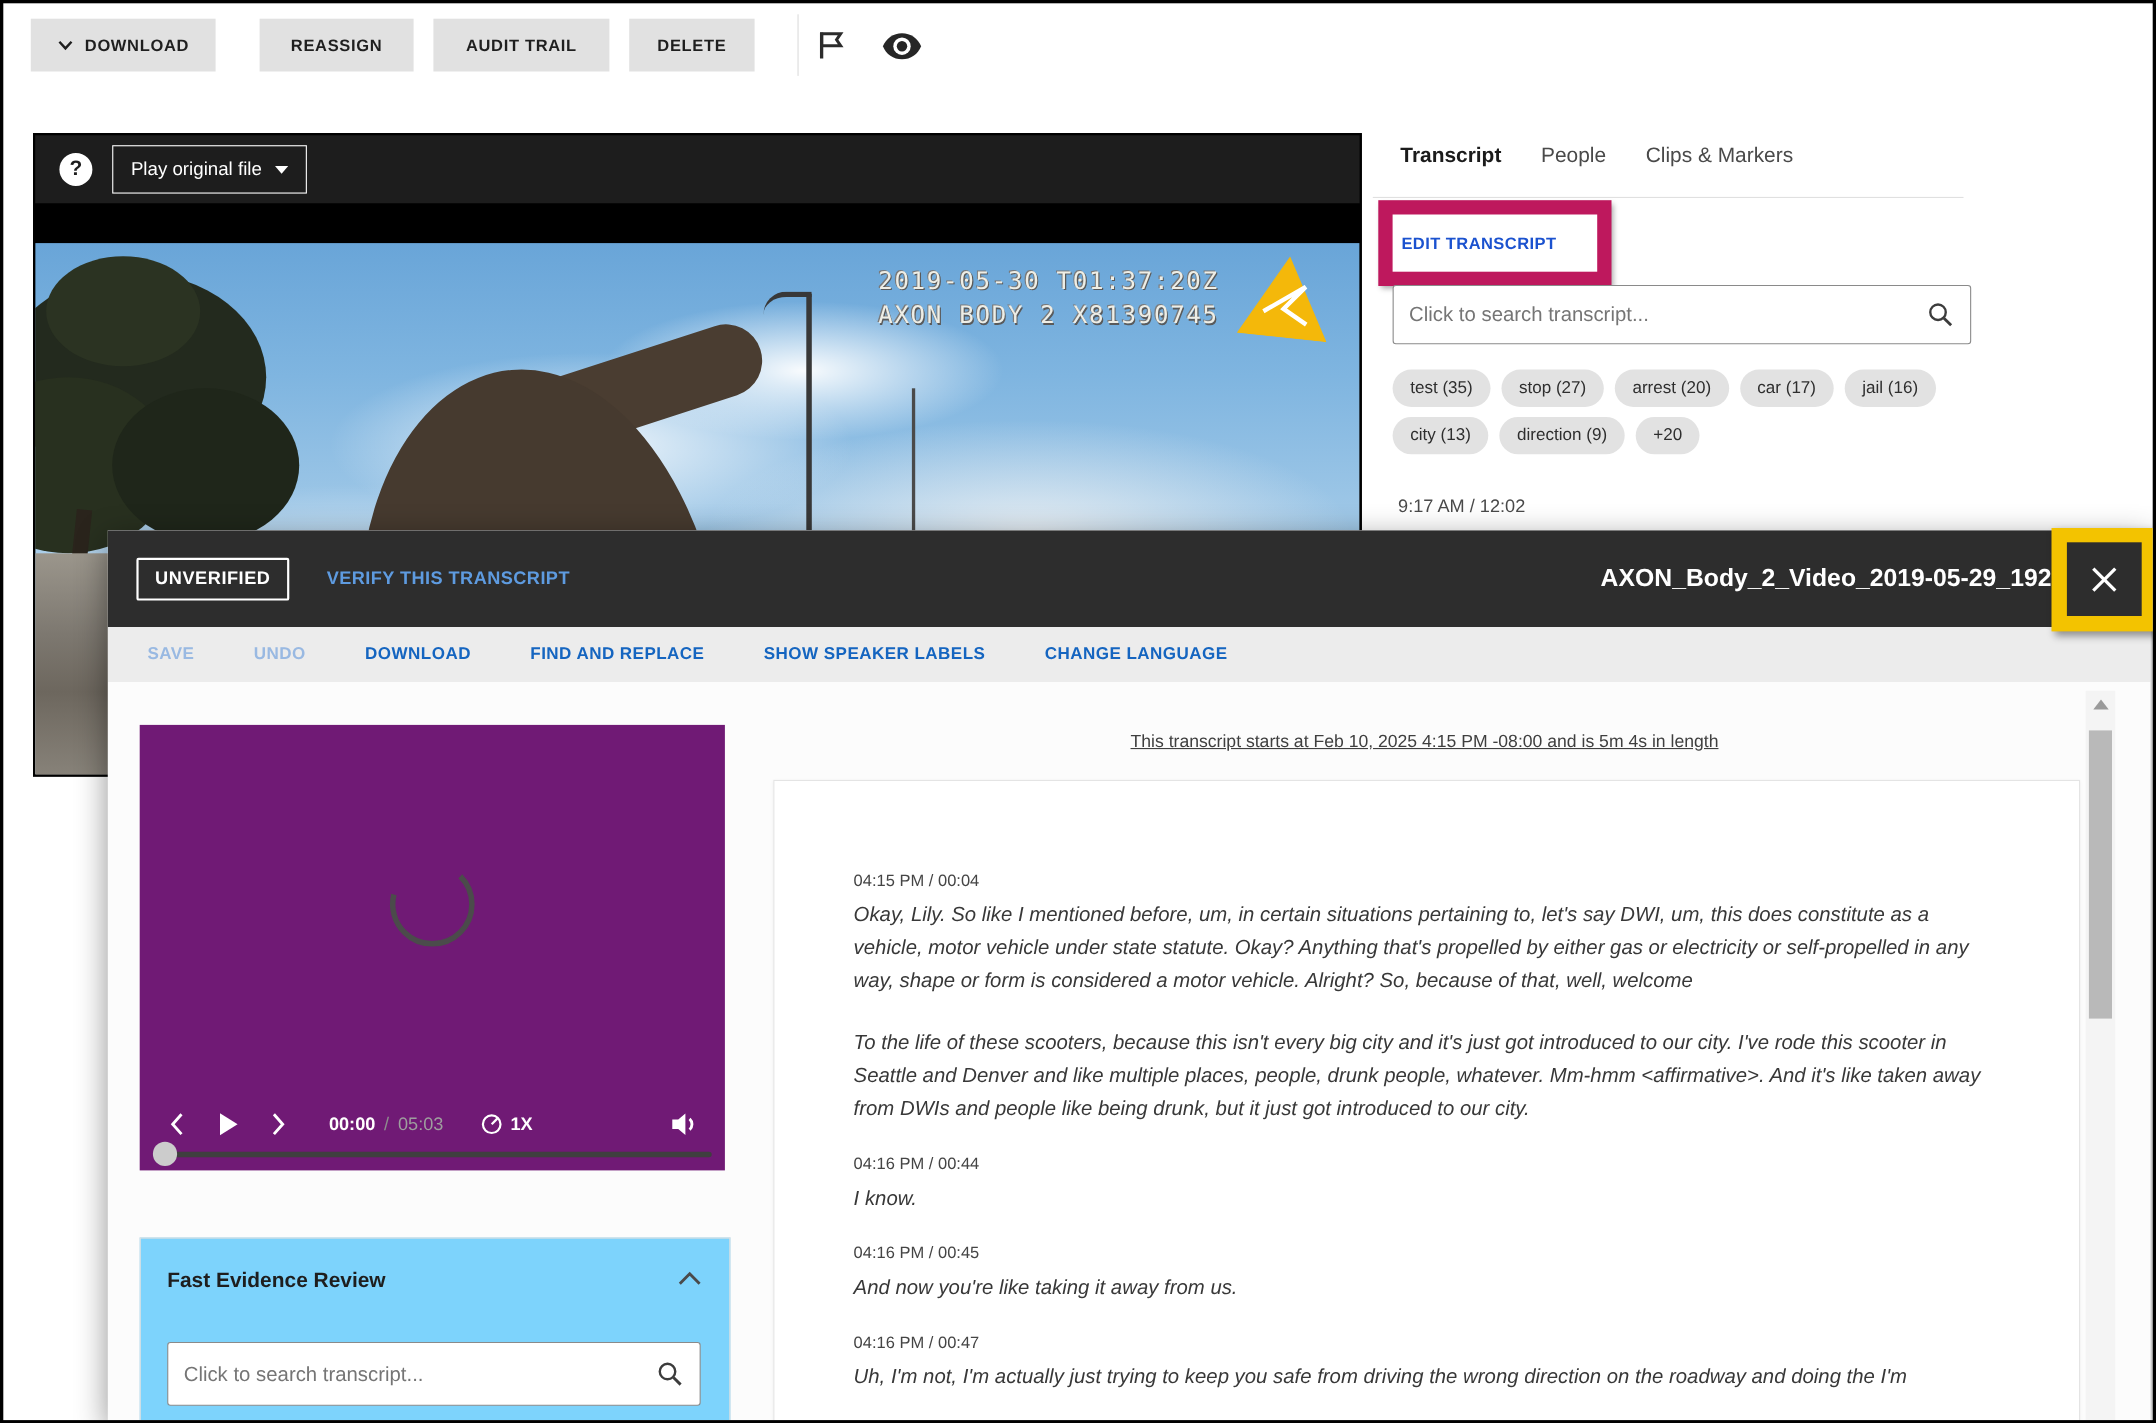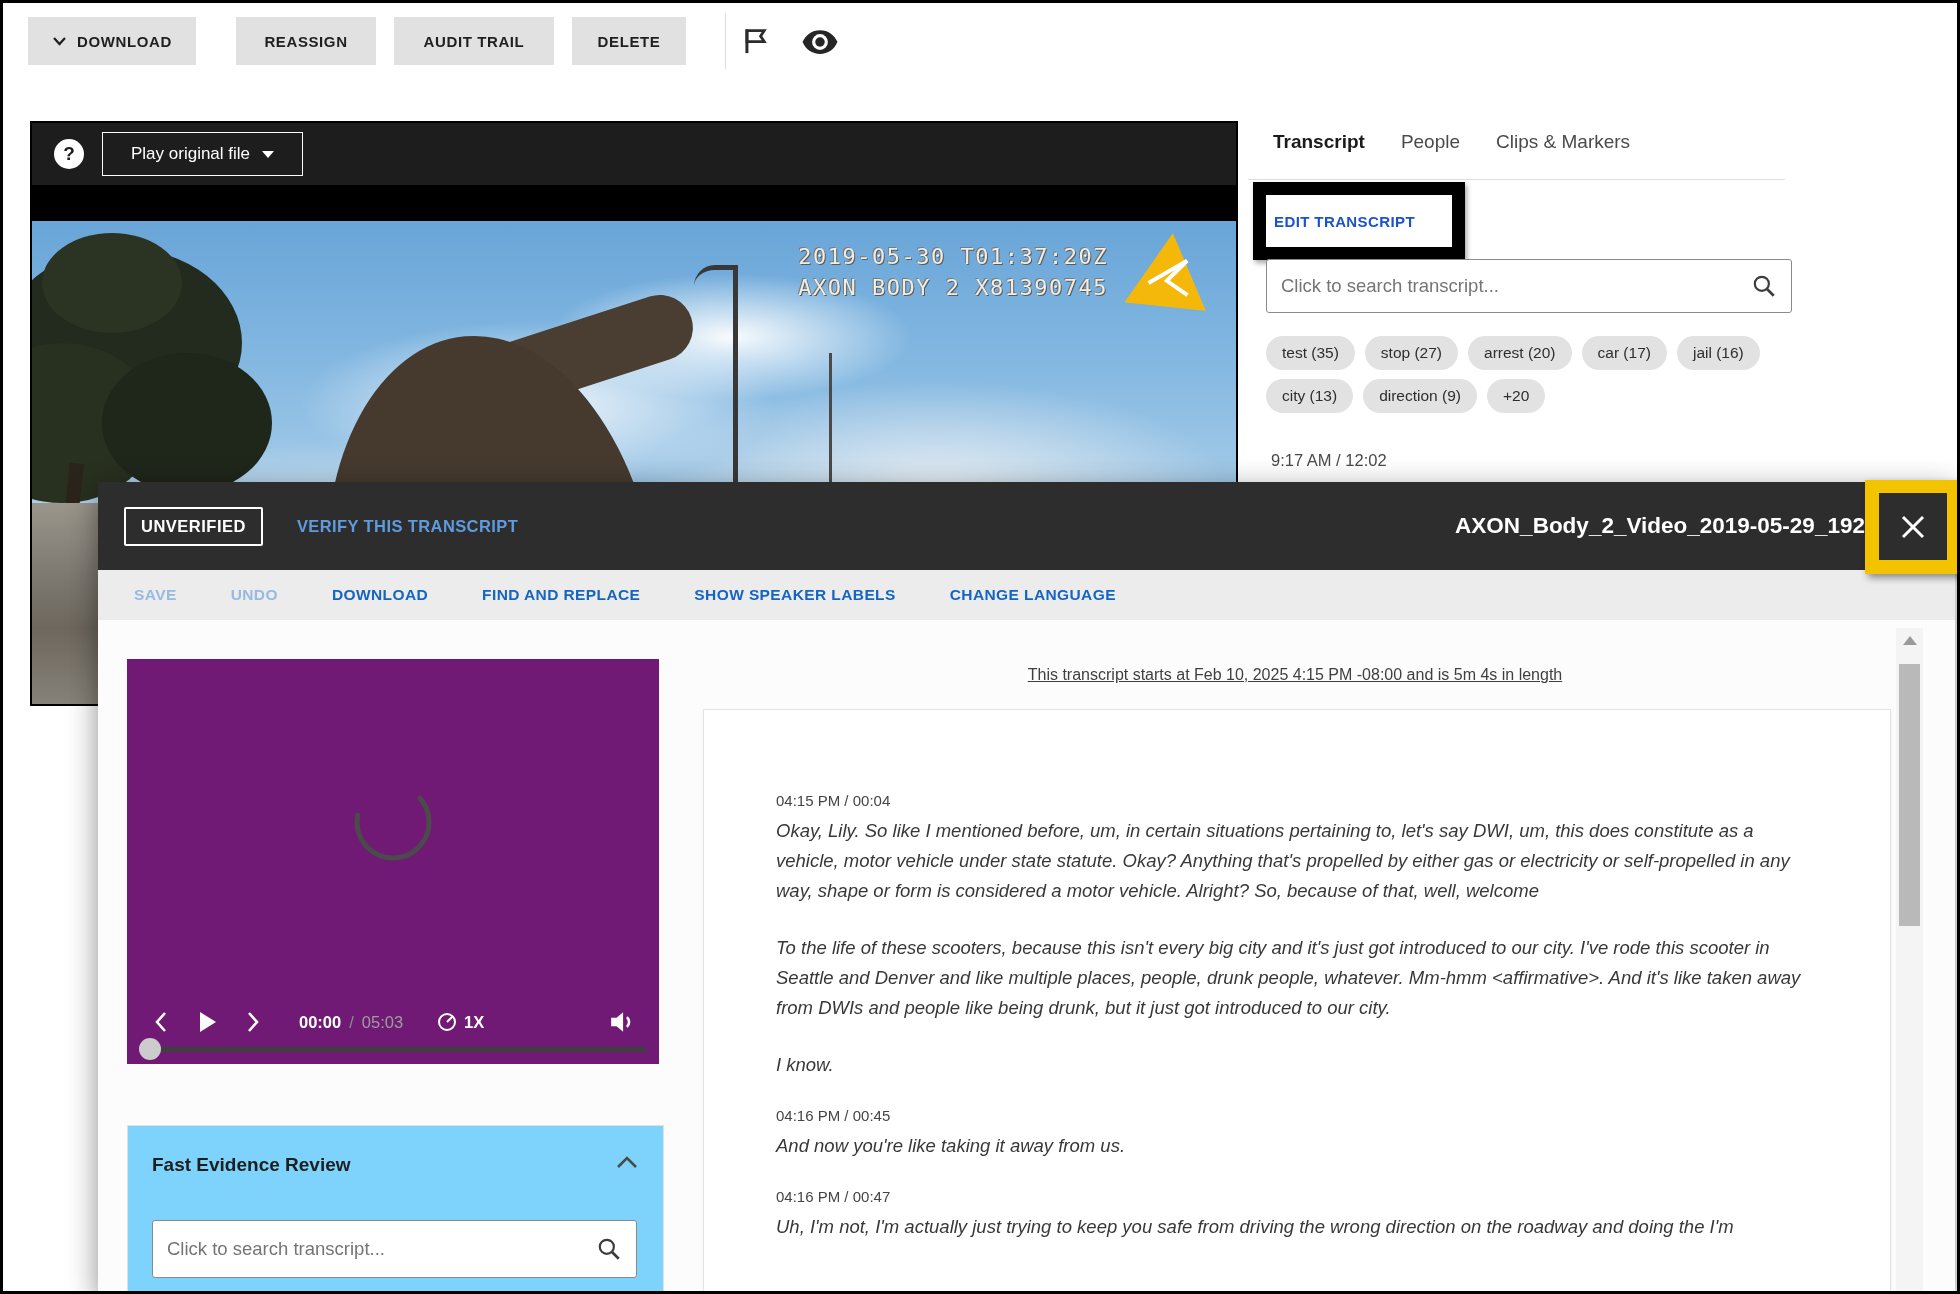--- a/index.html
+++ b/index.html
@@ -19,21 +19,21 @@
   .flag-btn{left:737px;top:22px}
   .eye-btn{left:798px;top:26px}
 
   
   .video-panel{position:absolute;left:27px;top:118px;width:1208px;height:585px;border:2px solid #000;
                box-sizing:border-box;background:#000;}
   .vheader{height:62px;background:#1d1d1d;display:flex;align-items:center;}
   .help-icon{margin-left:22px;width:30px;height:30px;border-radius:50%;background:#fff;color:#1d1d1d;
              font-weight:bold;font-size:19px;display:flex;align-items:center;justify-content:center;}
   .play-orig{margin-left:18px;height:44px;border:1px solid #fff;background:transparent;color:#fff;
-             font-size:17px;padding:0 28px;display:flex;align-items:center;gap:12px;cursor:pointer;
+             font-size:17px;padding:0 16px;display:flex;align-items:center;gap:12px;cursor:pointer;
              font-family:"Liberation Sans",sans-serif;}
   .caret-down{width:0;height:0;border-left:6px solid transparent;border-right:6px solid transparent;
               border-top:7px solid #fff;}
   .vscene{position:relative;height:519px;background:#000;overflow:hidden;}
   .sky{position:absolute;left:0;right:0;top:36px;bottom:0;
        background:
         radial-gradient(ellipse 260px 90px at 58% 24%, rgba(255,255,255,.95), rgba(255,255,255,0) 70%),
         radial-gradient(ellipse 340px 120px at 42% 38%, rgba(255,255,255,.85), rgba(255,255,255,0) 70%),
         radial-gradient(ellipse 420px 150px at 75% 55%, rgba(236,240,243,.9), rgba(236,240,243,0) 70%),
         radial-gradient(ellipse 500px 170px at 25% 70%, rgba(255,255,255,.75), rgba(255,255,255,0) 70%),
@@ -55,21 +55,21 @@
   .osd{position:absolute;top:56px;right:128px;text-align:right;font-family:"DejaVu Sans Mono",monospace;
        font-size:22px;line-height:31px;color:#eeeee6;letter-spacing:1.5px;
        text-shadow:1px 1px 0 #5a5a5a,-1px -1px 0 #7a7a7a;}
   .axon-logo{position:absolute;top:48px;right:26px;transform:rotate(6deg);}
 
   
   .tabs{position:absolute;left:1270px;top:128px;display:flex;gap:36px;font-size:19px;}
   .tab{cursor:pointer;color:#4a4a4a;}
   .tab.active{color:#1b1b1b;font-weight:bold;}
   .tabline{position:absolute;left:1245px;top:176px;width:537px;height:1px;background:#e0e0e0;}
-  .hl-edit{position:absolute;left:1250px;top:179px;width:212px;height:78px;background:#000000;
+  .hl-edit{position:absolute;left:1250px;top:179px;width:212px;height:78px;background:#be185d;
            box-shadow:2px 3px 5px rgba(0,0,0,.35);}
   .edit-btn{position:absolute;left:13px;top:13px;right:13px;bottom:13px;background:#fff;border:none;
             color:#1b52cf;font-size:15px;font-weight:bold;letter-spacing:.4px;cursor:pointer;
             display:flex;align-items:center;padding-left:8px;font-family:"Liberation Sans",sans-serif;}
   .search-box{position:absolute;left:1263px;top:256px;width:526px;height:54px;border:1px solid #8a8a8a;
               border-radius:3px;background:#fff;display:flex;align-items:center;box-sizing:border-box;}
   .search-box input{flex:1;border:none;outline:none;font-size:18.5px;color:#444;padding:0 0 0 14px;
               font-family:"Liberation Sans",sans-serif;background:transparent;}
   .search-box input::placeholder{color:#757575;}
   .search-box .mag{margin-right:14px;}
@@ -316,20 +316,21 @@
       <div class="tcard">
         <div class="entries">
           <div class="entry">
             <div class="entry-time">04:15 PM / 00:04</div>
             <div class="entry-text">Okay, Lily. So like I mentioned before, um, in certain situations pertaining to, let's say DWI, um, this does constitute as a vehicle, motor vehicle under state statute. Okay? Anything that's propelled by either gas or electricity or self-propelled in any way, shape or form is considered a motor vehicle. Alright? So, because of that, well, welcome</div>
           </div>
           <div class="entry">
             <div class="entry-text">To the life of these scooters, because this isn't every big city and it's just got introduced to our city. I've rode this scooter in Seattle and Denver and like multiple places, people, drunk people, whatever. Mm-hmm &lt;affirmative&gt;. And it's like taken away from DWIs and people like being drunk, but it just got introduced to our city.</div>
           </div>
           <div class="entry">
+            <div class="entry-time">04:16 PM / 00:44</div>
             <div class="entry-text">I know.</div>
           </div>
           <div class="entry">
             <div class="entry-time">04:16 PM / 00:45</div>
             <div class="entry-text">And now you're like taking it away from us.</div>
           </div>
           <div class="entry">
             <div class="entry-time">04:16 PM / 00:47</div>
             <div class="entry-text">Uh, I'm not, I'm actually just trying to keep you safe from driving the wrong direction on the roadway and doing the I'm</div>
           </div>

